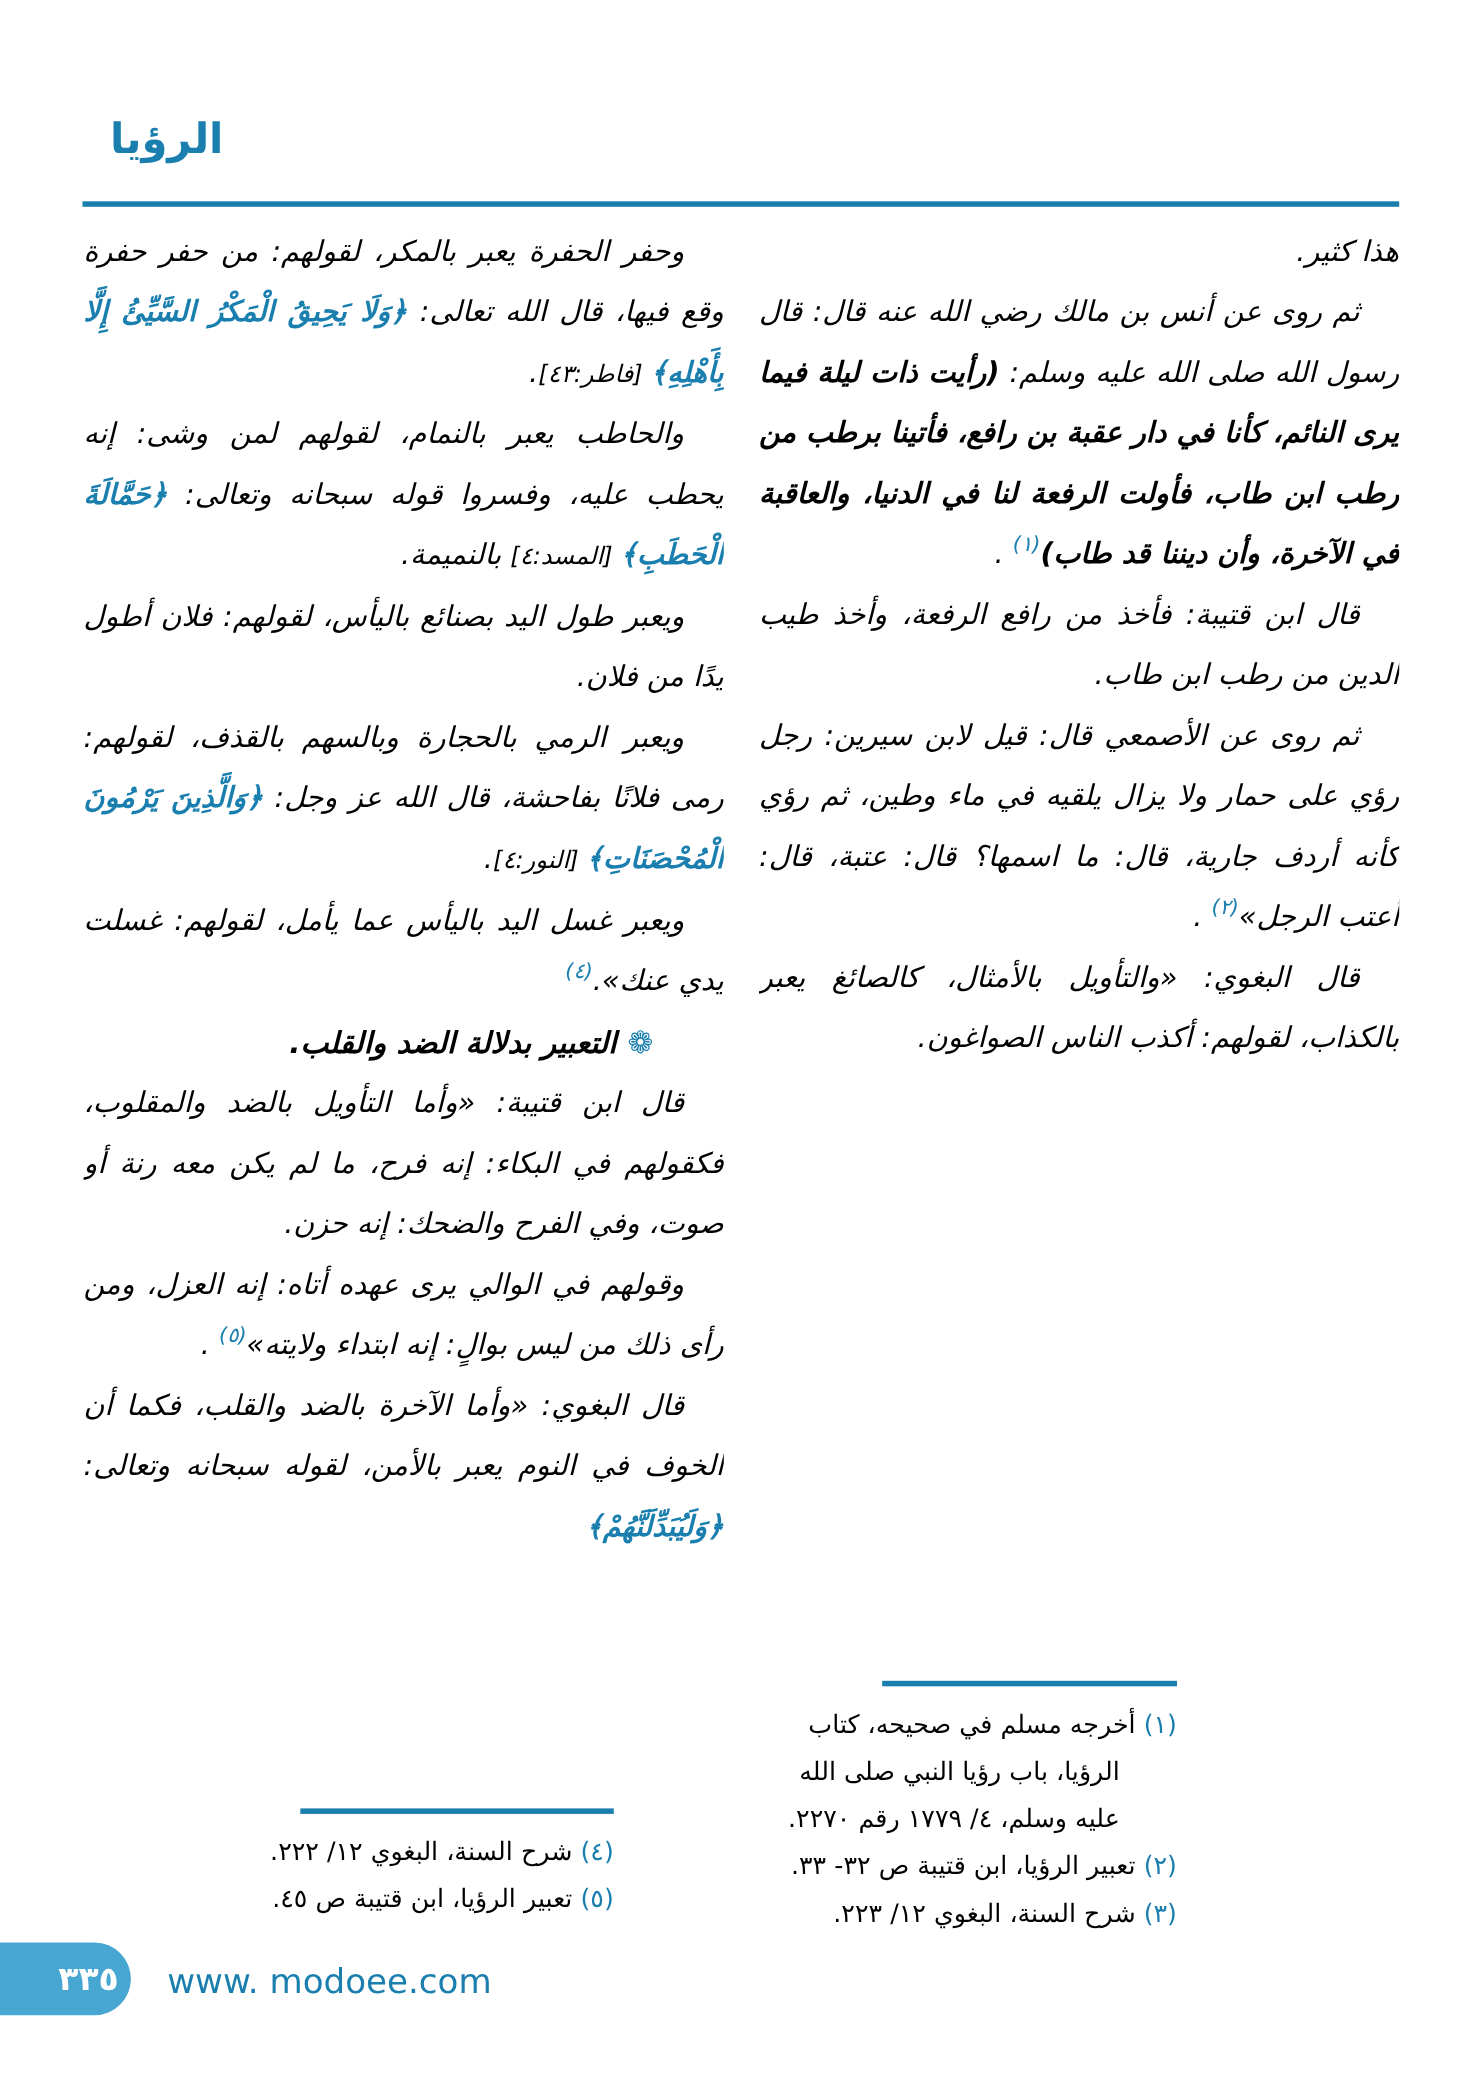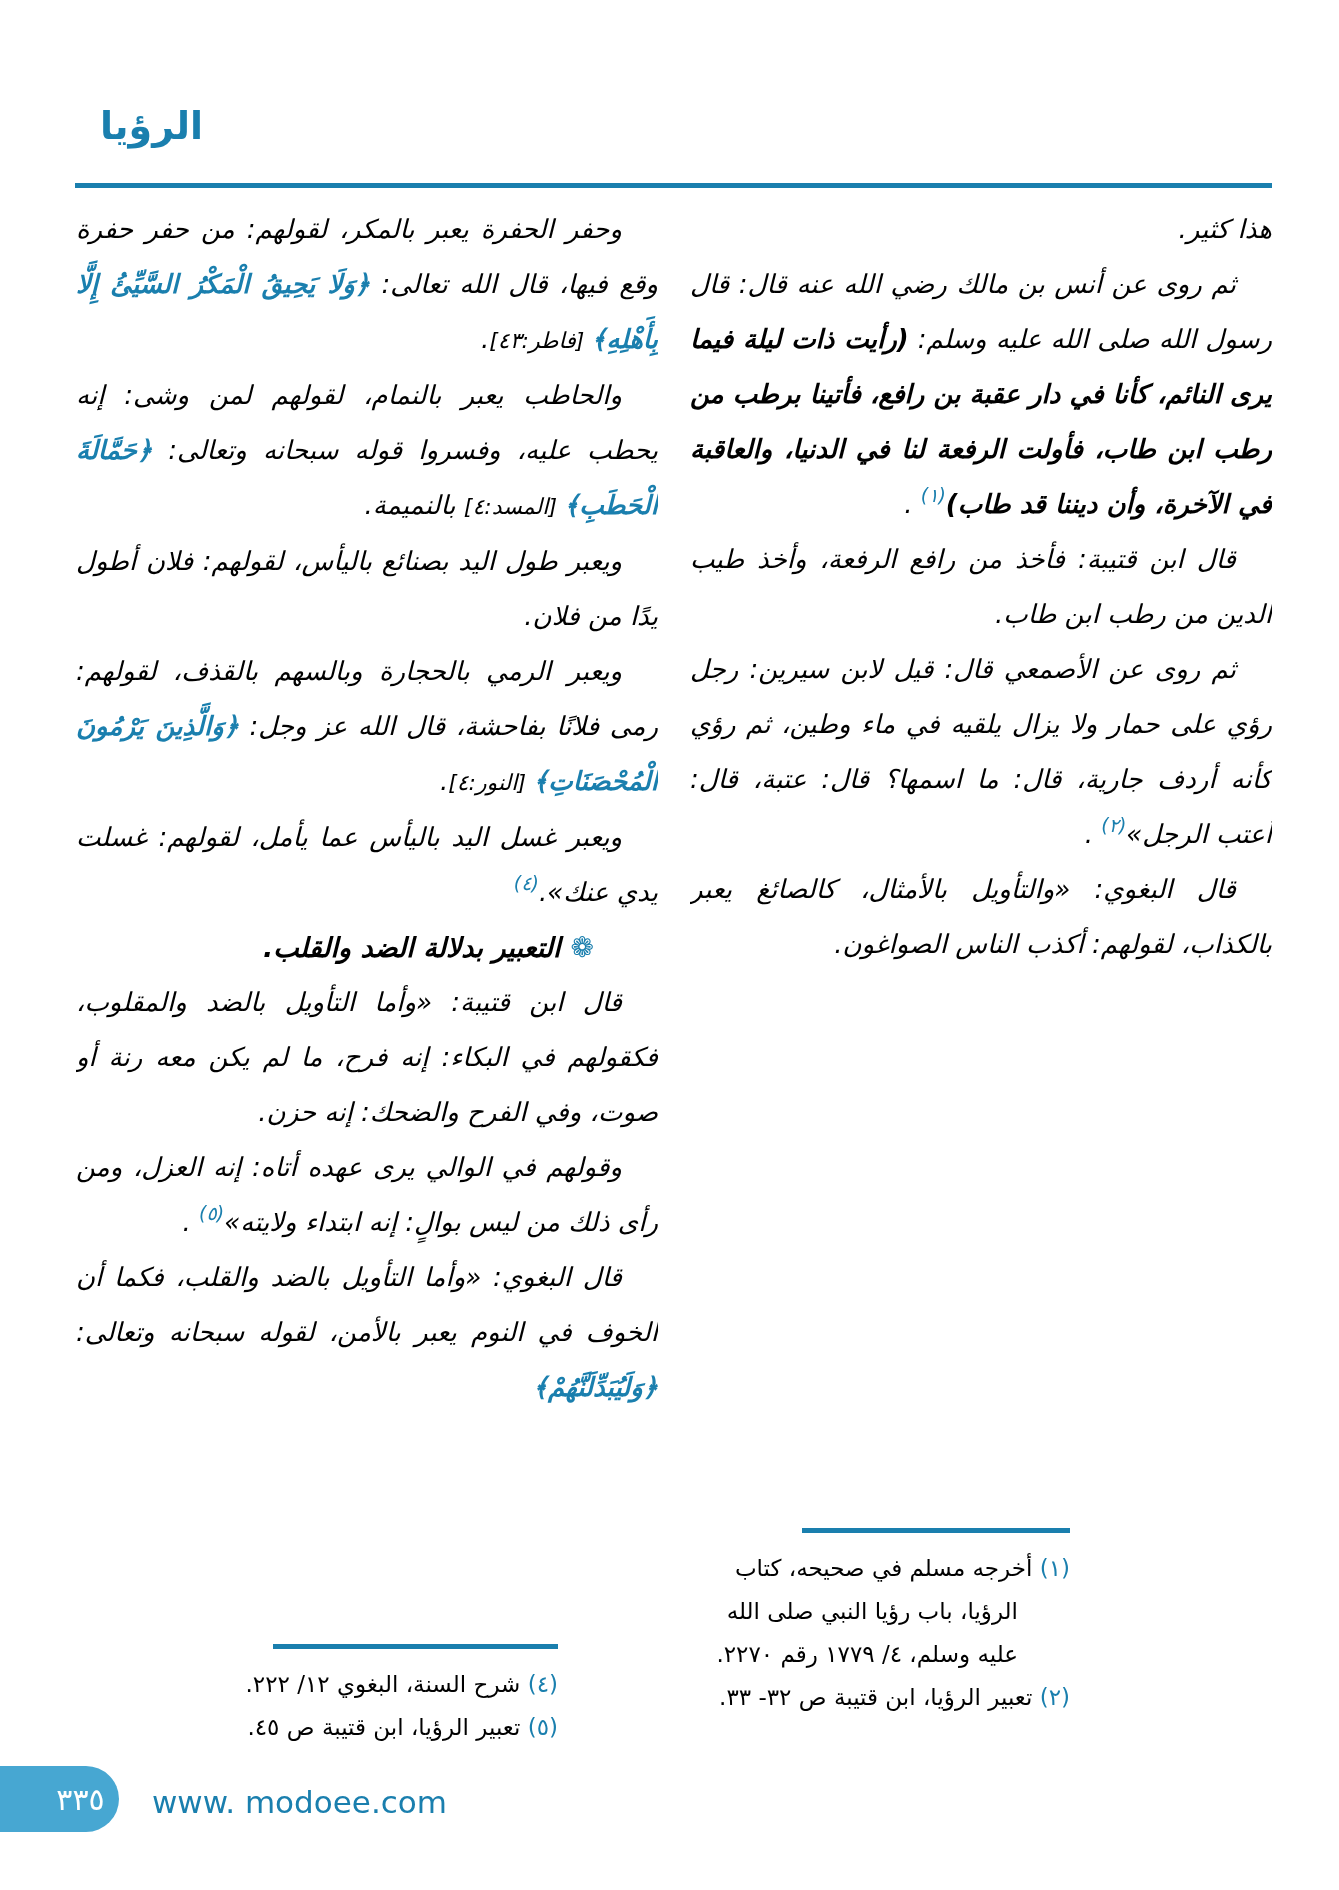--- a/index.html
+++ b/index.html
@@ -69,21 +69,21 @@
   .footnote{padding-right:52px;text-indent:-52px;}
   .fn-marker{color:var(--accent);}
   
   .page-badge{
     position:absolute;left:0;top:1766px;
     width:119px;height:66px;
     background:var(--badge);
     border-radius:0 34px 34px 0;
     display:flex;align-items:center;justify-content:center;
   }
-  .page-badge span{color:#fff;font-size:30px;font-weight:normal;margin-left:42px;}
+  .page-badge span{color:#fff;font-size:30px;font-weight:bold;margin-left:42px;}
   .site-url{
     position:absolute;left:152px;top:1784px;
     direction:ltr;text-align:left;
     color:var(--accent);
     font-size:31px;
   }
 </style>
 </head>
 <body>
 
@@ -101,27 +101,28 @@
     </div>
   <div class="col-body left">
       <p class="para"><span class="seg-n">وحفر الحفرة يعبر بالمكر، لقولهم: من حفر حفرة وقع فيها، قال الله تعالى: </span><span class="seg-q">﴿وَلَا يَحِيقُ الْمَكْرُ السَّيِّئُ إِلَّا بِأَهْلِهِ﴾</span><span class="seg-r"> [فاطر:٤٣]</span><span class="seg-n">.</span></p>
       <p class="para"><span class="seg-n">والحاطب يعبر بالنمام، لقولهم لمن وشى: إنه يحطب عليه، وفسروا قوله سبحانه وتعالى: </span><span class="seg-q">﴿حَمَّالَةَ الْحَطَبِ﴾</span><span class="seg-r"> [المسد:٤]</span><span class="seg-n"> بالنميمة.</span></p>
       <p class="para"><span class="seg-n">ويعبر طول اليد بصنائع باليأس، لقولهم: فلان أطول يدًا من فلان.</span></p>
       <p class="para"><span class="seg-n">ويعبر الرمي بالحجارة وبالسهم بالقذف، لقولهم: رمى فلانًا بفاحشة، قال الله عز وجل: </span><span class="seg-q">﴿وَالَّذِينَ يَرْمُونَ الْمُحْصَنَاتِ﴾</span><span class="seg-r"> [النور:٤]</span><span class="seg-n">.</span></p>
       <p class="para"><span class="seg-n">ويعبر غسل اليد باليأس عما يأمل، لقولهم: غسلت يدي عنك».</span><span class="seg-m">(٤)</span></p>
       <p class="para heading"><span class="flower">❁</span><span>التعبير بدلالة الضد والقلب.</span></p>
       <p class="para"><span class="seg-n">قال ابن قتيبة: «وأما التأويل بالضد والمقلوب، فكقولهم في البكاء: إنه فرح، ما لم يكن معه رنة أو صوت، وفي الفرح والضحك: إنه حزن.</span></p>
       <p class="para"><span class="seg-n">وقولهم في الوالي يرى عهده أتاه: إنه العزل، ومن رأى ذلك من ليس بوالٍ: إنه ابتداء ولايته»</span><span class="seg-m">(٥)</span><span class="seg-n"> .</span></p>
-      <p class="para"><span class="seg-n">قال البغوي: «وأما التأويل بالضد والقلب، فكما أن الخوف في النوم يعبر بالأمن، لقوله سبحانه وتعالى: </span><span class="seg-q">﴿وَلَيُبَدِّلَنَّهُمْ﴾</span></p>
+      <p class="para"><span class="seg-n">قال البغوي: «وأما الآخرة بالضد والقلب، فكما أن الخوف في النوم يعبر بالأمن، لقوله سبحانه وتعالى: </span><span class="seg-q">﴿وَلَيُبَدِّلَنَّهُمْ﴾</span></p>
     </div>
 
   <div class="notes right">
     <div class="note-sep"></div>
   <div class="footnote"><span class="fn-marker">(١) </span><span>أخرجه مسلم في صحيحه، كتاب الرؤيا، باب رؤيا النبي صلى الله عليه وسلم، ٤/ ١٧٧٩ رقم ٢٢٧٠.</span></div>
       <div class="footnote"><span class="fn-marker">(٢) </span><span>تعبير الرؤيا، ابن قتيبة ص ٣٢- ٣٣.</span></div>
+      <div class="footnote"><span class="fn-marker">(٣) </span><span>شرح السنة، البغوي ١٢/ ٢٢٣.</span></div>
     </div>
   <div class="notes left">
     <div class="note-sep"></div>
   <div class="footnote"><span class="fn-marker">(٤) </span><span>شرح السنة، البغوي ١٢/ ٢٢٢.</span></div>
       <div class="footnote"><span class="fn-marker">(٥) </span><span>تعبير الرؤيا، ابن قتيبة ص ٤٥.</span></div>
     </div>
 
   <div class="page-badge">
     <span>٣٣٥</span>
   </div>

